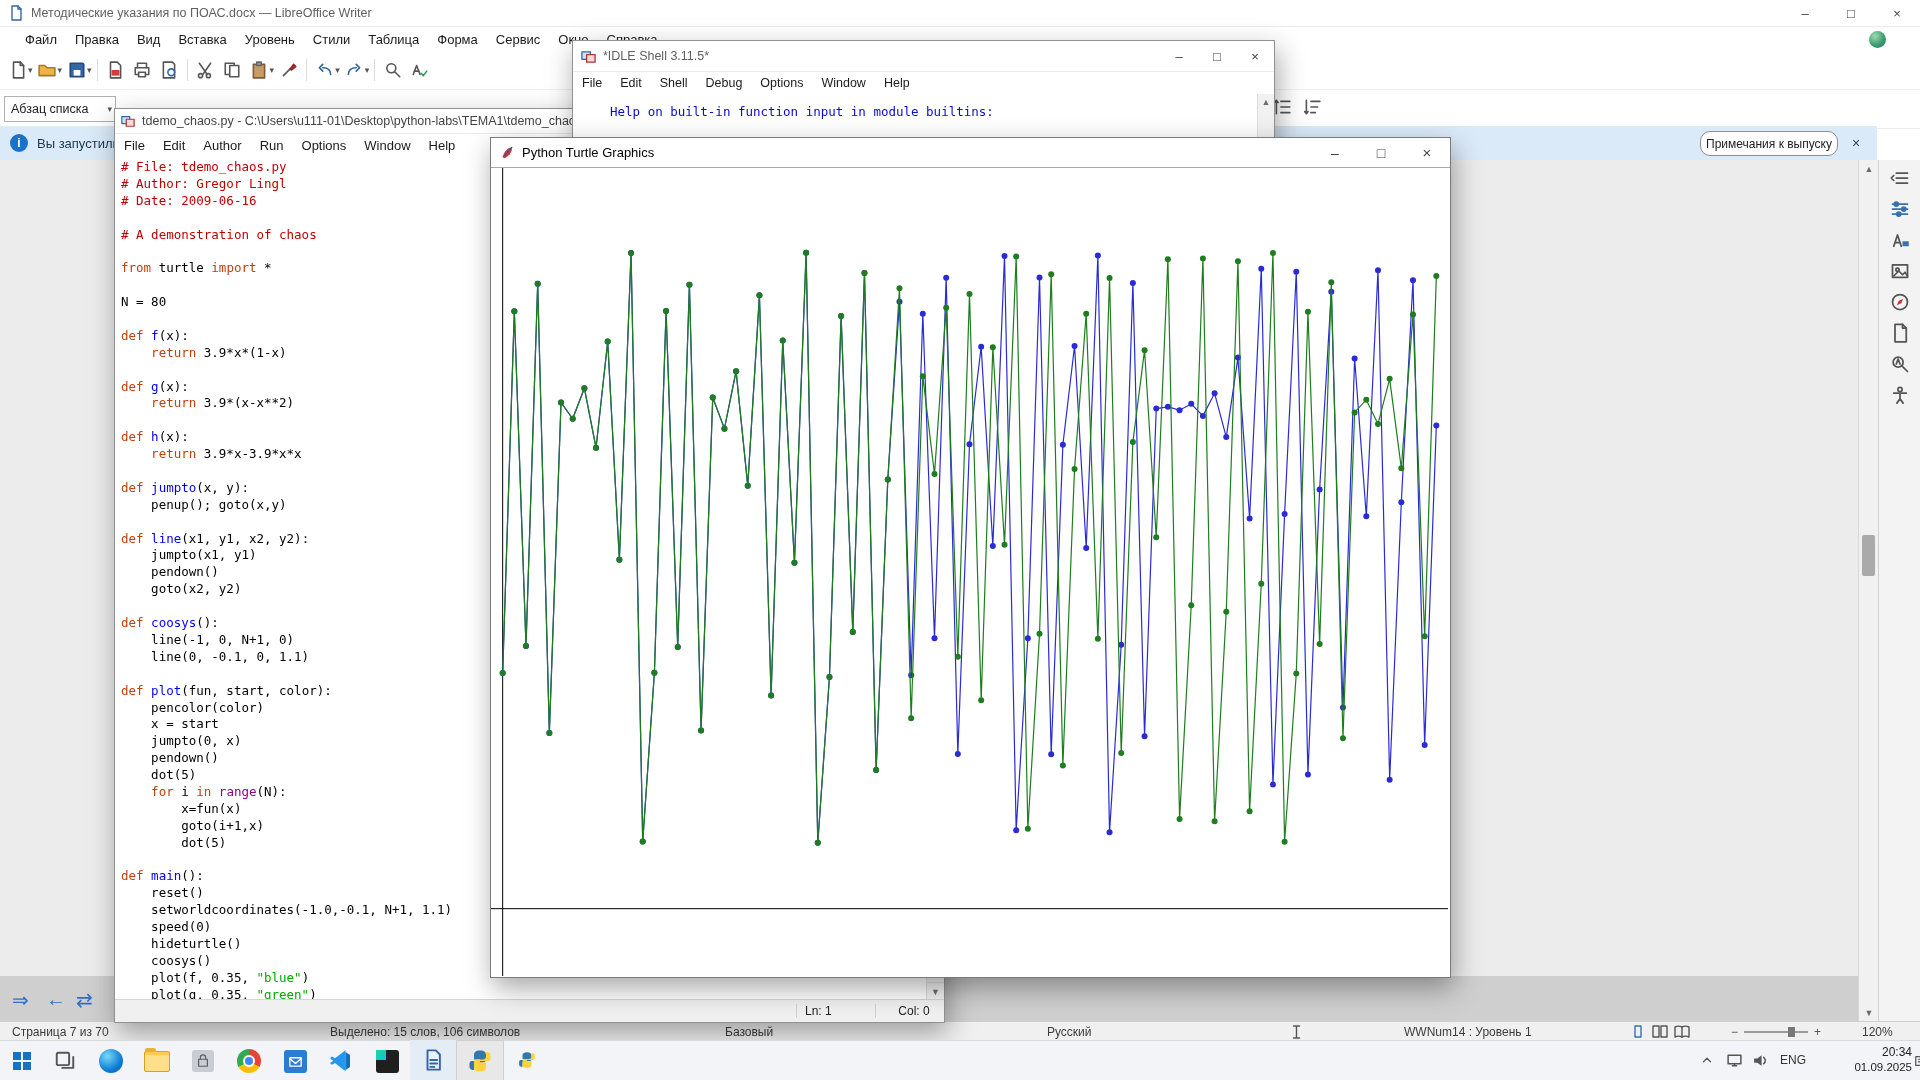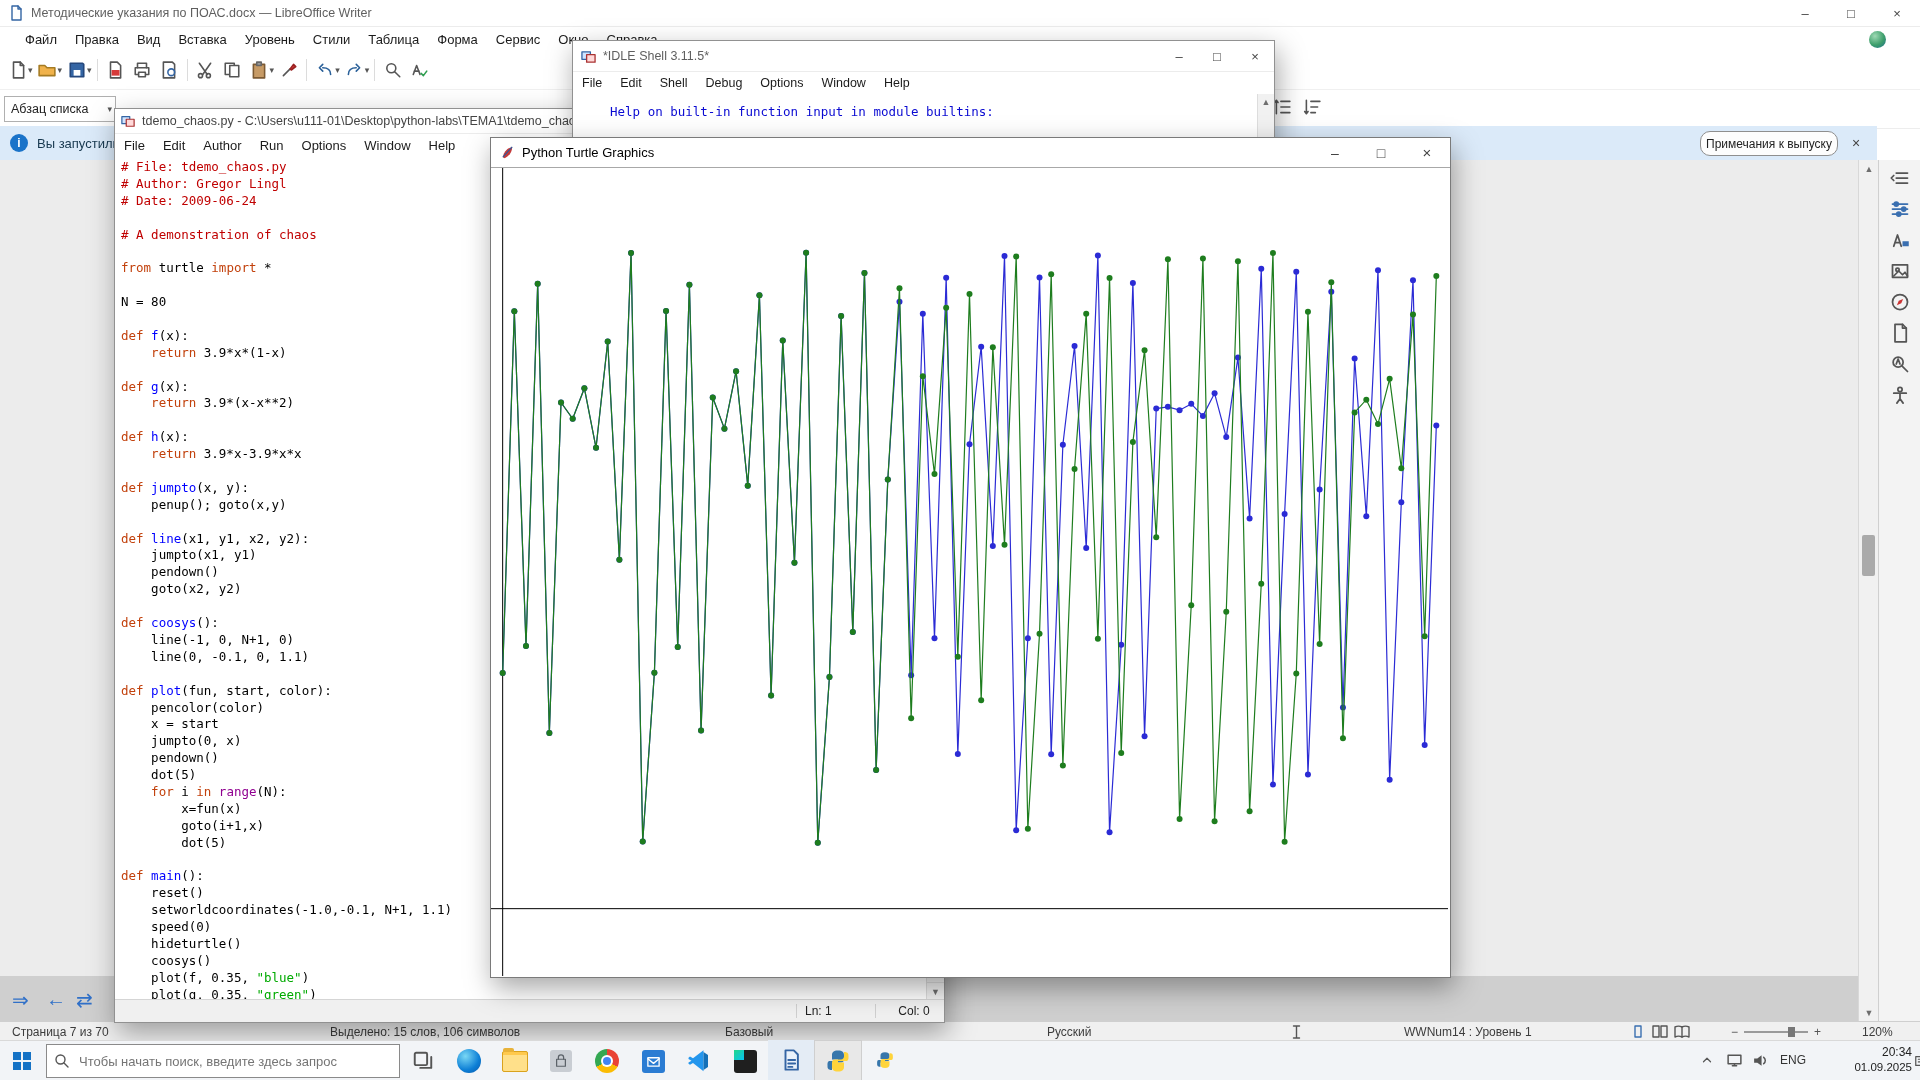--- a/index.html
+++ b/index.html
@@ -297,21 +297,21 @@
     <span>Edit</span>
     <span>Author</span>
     <span>Run</span>
     <span>Options</span>
     <span>Window</span>
     <span>Help</span>
   </div>
   <div class="mono" id="code-lines" style="position:absolute;left:0;top:47px;right:17px;bottom:22px;background:#fff;padding:3px 0 0 6px;overflow:hidden;color:#000;">
       <div class="cl"><span class="c"># File: tdemo_chaos.py</span></div>
       <div class="cl"><span class="c"># Author: Gregor Lingl</span></div>
-      <div class="cl"><span class="c"># Date: 2009-06-24</span></div>
+      <div class="cl"><span class="c"># Date: 2009-06-16</span></div>
       <div class="cl">&nbsp;</div>
       <div class="cl"><span class="c"># A demonstration of chaos</span></div>
       <div class="cl">&nbsp;</div>
       <div class="cl"><span class="k">from</span> turtle <span class="k">import</span> *</div>
       <div class="cl">&nbsp;</div>
       <div class="cl">N = 80</div>
       <div class="cl">&nbsp;</div>
       <div class="cl"><span class="k">def</span> <span class="d">f</span>(x):</div>
       <div class="cl">    <span class="k">return</span> 3.9*x*(1-x)</div>
       <div class="cl">&nbsp;</div>
@@ -580,27 +580,20 @@
 
 <div style="position:absolute;left:0;top:1040px;width:1920px;height:40px;background:#f2f4f7;border-top:1px solid #d9d9d9;z-index:100;display:flex;align-items:center;">
   <div class="slot" style="width:40px;margin-left:2px;">
     <div style="display:grid;grid-template-columns:8px 8px;grid-gap:2px;">
       <div style="width:8px;height:8px;background:#1572c5"></div>
         <div style="width:8px;height:8px;background:#1572c5"></div>
       <div style="width:8px;height:8px;background:#1572c5"></div>
         <div style="width:8px;height:8px;background:#1572c5"></div>
     </div>
   </div>
-  <div style="width:352px;height:32px;background:#fff;border:1px solid #8a8a8a;display:flex;align-items:center;margin-left:4px;">
-    <svg class="ic" width="16" height="16" viewBox="0 0 16 16" style="margin:0 7px">
-        <circle cx="6.5" cy="6.5" r="4.5"></circle>
-        <path d="M10 10l4 4"></path>
-      </svg>
-    <input style="border: none; outline: none; flex: 1 1 0%; font-size: 13px; color: rgb(68, 68, 68); font-family: &quot;Liberation Sans&quot;, sans-serif; background: transparent;" placeholder="Чтобы начать поиск, введите здесь запрос">
-  </div>
 
   <div class="slot">
       <svg class="ic" width="22" height="22" viewBox="0 0 16 16">
         <rect x="2" y="2" width="9" height="9" rx="1"></rect>
         <path d="M6 13h8V5"></path>
       </svg>
     </div>
   <div class="slot">
       <div style="width:24px;height:24px;border-radius:50%;background:radial-gradient(circle at 35% 30%,#7ad8f5,#0d7fd6 60%,#0a56a8)"></div>
     </div>

